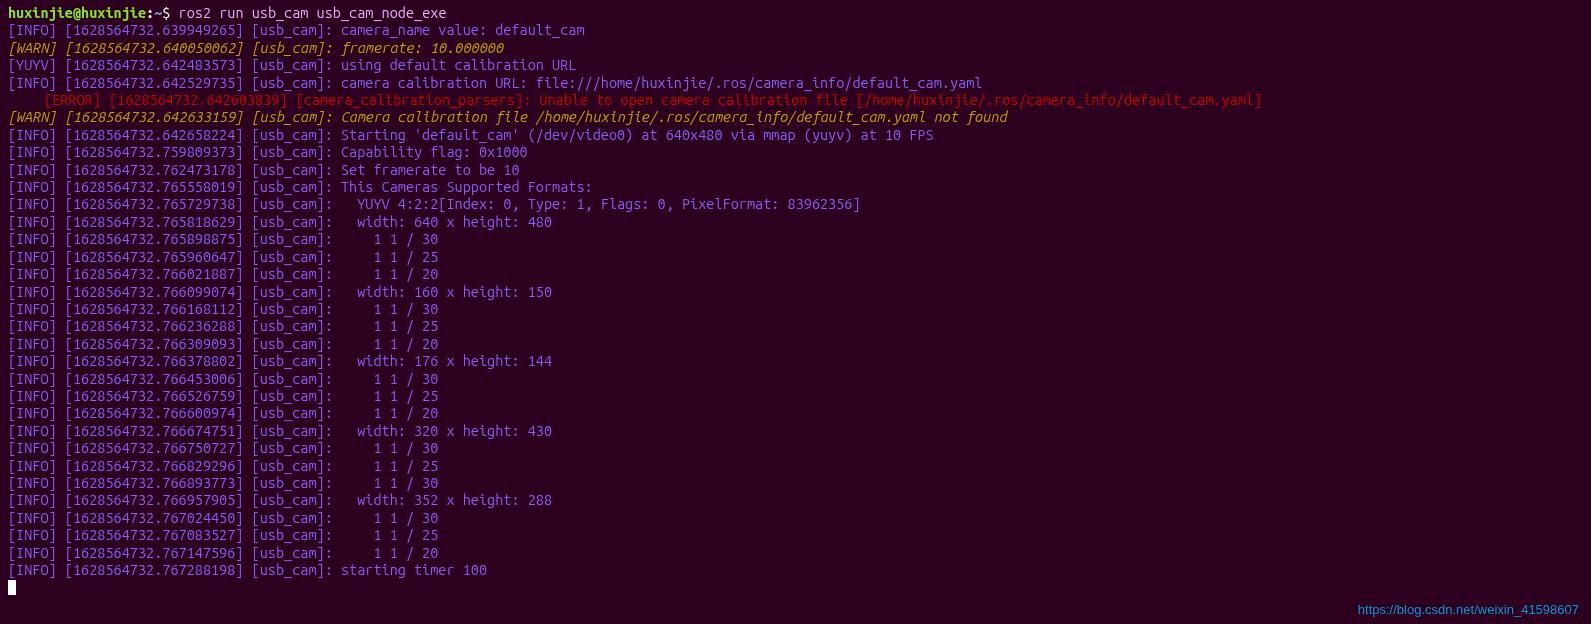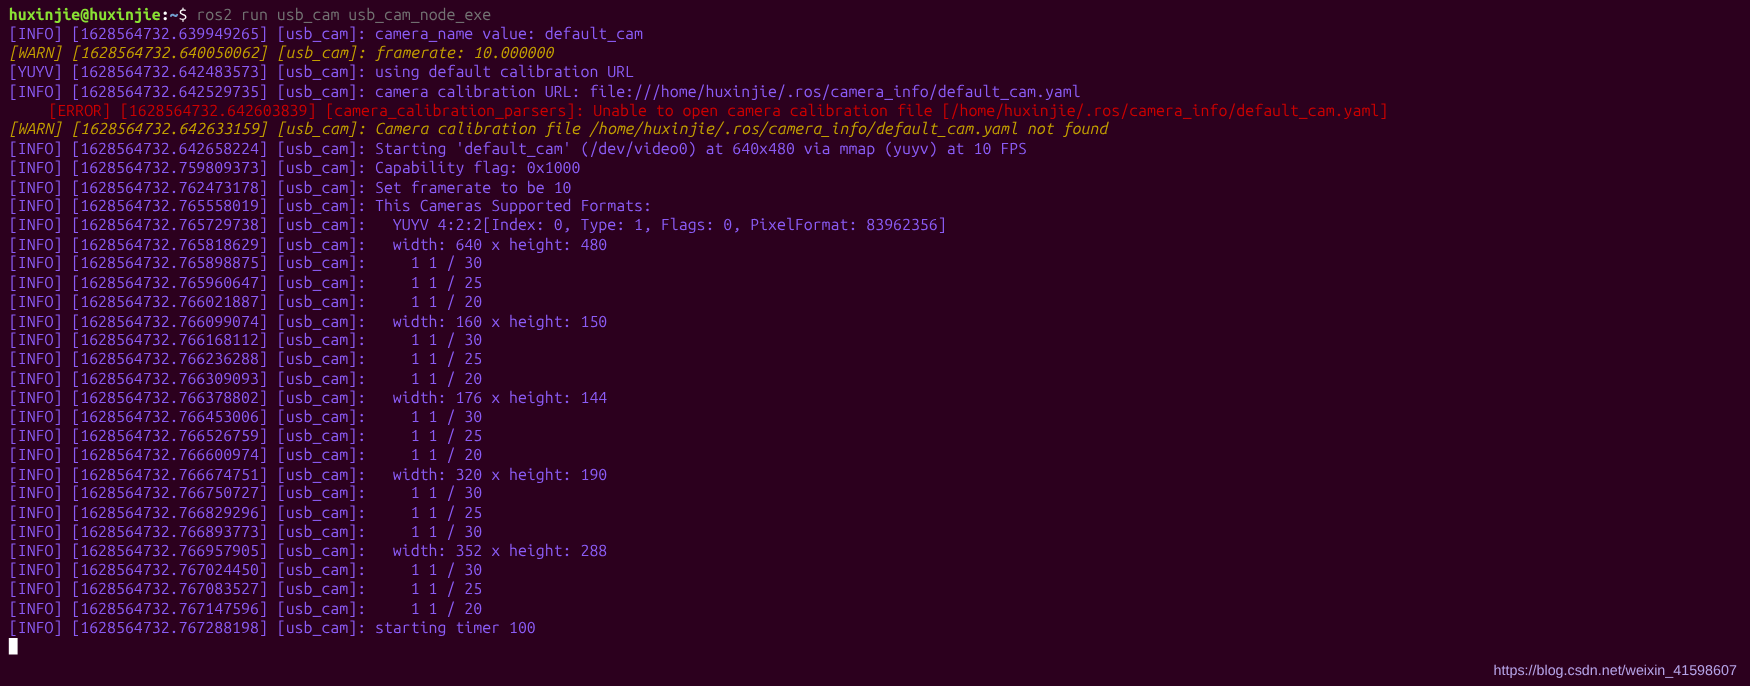--- a/index.html
+++ b/index.html
@@ -19,33 +19,33 @@
     white-space: pre;
   }
   .prompt-user { color: #8ae234; font-weight: bold; }
   .prompt-host { color: #8ae234; font-weight: bold; }
   .prompt-colon { color: #ffffff; font-weight: bold; }
   .prompt-path { color: #729fcf; font-weight: bold; }
   .prompt-dollar { color: #ffffff; }
   .info-tag  { color: #8b5cf6; }
   .warn-tag  { color: #c4a000; font-style: italic; }
   .error-tag { color: #cc0000; margin-left: 36px; }
-  .msg       { color: #737373; }
+  .msg       { color: #f0abfc; }
   .cursor {
     display: inline-block;
     width: 8px;
     height: 15px;
     background: #ffffff;
     vertical-align: text-bottom;
   }
   .watermark {
     position: absolute;
     right: 12px;
     bottom: 6px;
-    color: #c4b5fd;
+    color: #0ea5e9;
     font-family: sans-serif;
     font-size: 13px;
     opacity: 0.9;
   }
 </style>
 </head>
 <body>
 
 <div class="terminal"><span><span class="prompt-user">huxinjie</span><span class="prompt-user">@</span><span class="prompt-host">huxinjie</span><span class="prompt-colon">:</span><span class="prompt-path">~</span><span class="prompt-dollar">$</span></span> <span class="msg">ros2 run usb_cam usb_cam_node_exe</span>
 <span id="log-lines"><span class="info-tag">[INFO] [1628564732.639949265] [usb_cam]: camera_name value: default_cam</span>
@@ -64,21 +64,21 @@
 <span class="info-tag">[INFO] [1628564732.765960647] [usb_cam]:     1 1 / 25</span>
 <span class="info-tag">[INFO] [1628564732.766021887] [usb_cam]:     1 1 / 20</span>
 <span class="info-tag">[INFO] [1628564732.766099074] [usb_cam]:   width: 160 x height: 150</span>
 <span class="info-tag">[INFO] [1628564732.766168112] [usb_cam]:     1 1 / 30</span>
 <span class="info-tag">[INFO] [1628564732.766236288] [usb_cam]:     1 1 / 25</span>
 <span class="info-tag">[INFO] [1628564732.766309093] [usb_cam]:     1 1 / 20</span>
 <span class="info-tag">[INFO] [1628564732.766378802] [usb_cam]:   width: 176 x height: 144</span>
 <span class="info-tag">[INFO] [1628564732.766453006] [usb_cam]:     1 1 / 30</span>
 <span class="info-tag">[INFO] [1628564732.766526759] [usb_cam]:     1 1 / 25</span>
 <span class="info-tag">[INFO] [1628564732.766600974] [usb_cam]:     1 1 / 20</span>
-<span class="info-tag">[INFO] [1628564732.766674751] [usb_cam]:   width: 320 x height: 190</span>
+<span class="info-tag">[INFO] [1628564732.766674751] [usb_cam]:   width: 320 x height: 430</span>
 <span class="info-tag">[INFO] [1628564732.766750727] [usb_cam]:     1 1 / 30</span>
 <span class="info-tag">[INFO] [1628564732.766829296] [usb_cam]:     1 1 / 25</span>
 <span class="info-tag">[INFO] [1628564732.766893773] [usb_cam]:     1 1 / 30</span>
 <span class="info-tag">[INFO] [1628564732.766957905] [usb_cam]:   width: 352 x height: 288</span>
 <span class="info-tag">[INFO] [1628564732.767024450] [usb_cam]:     1 1 / 30</span>
 <span class="info-tag">[INFO] [1628564732.767083527] [usb_cam]:     1 1 / 25</span>
 <span class="info-tag">[INFO] [1628564732.767147596] [usb_cam]:     1 1 / 20</span>
 <span class="info-tag">[INFO] [1628564732.767288198] [usb_cam]: starting timer 100</span>
 </span><span class="cursor"></span></div>
 

